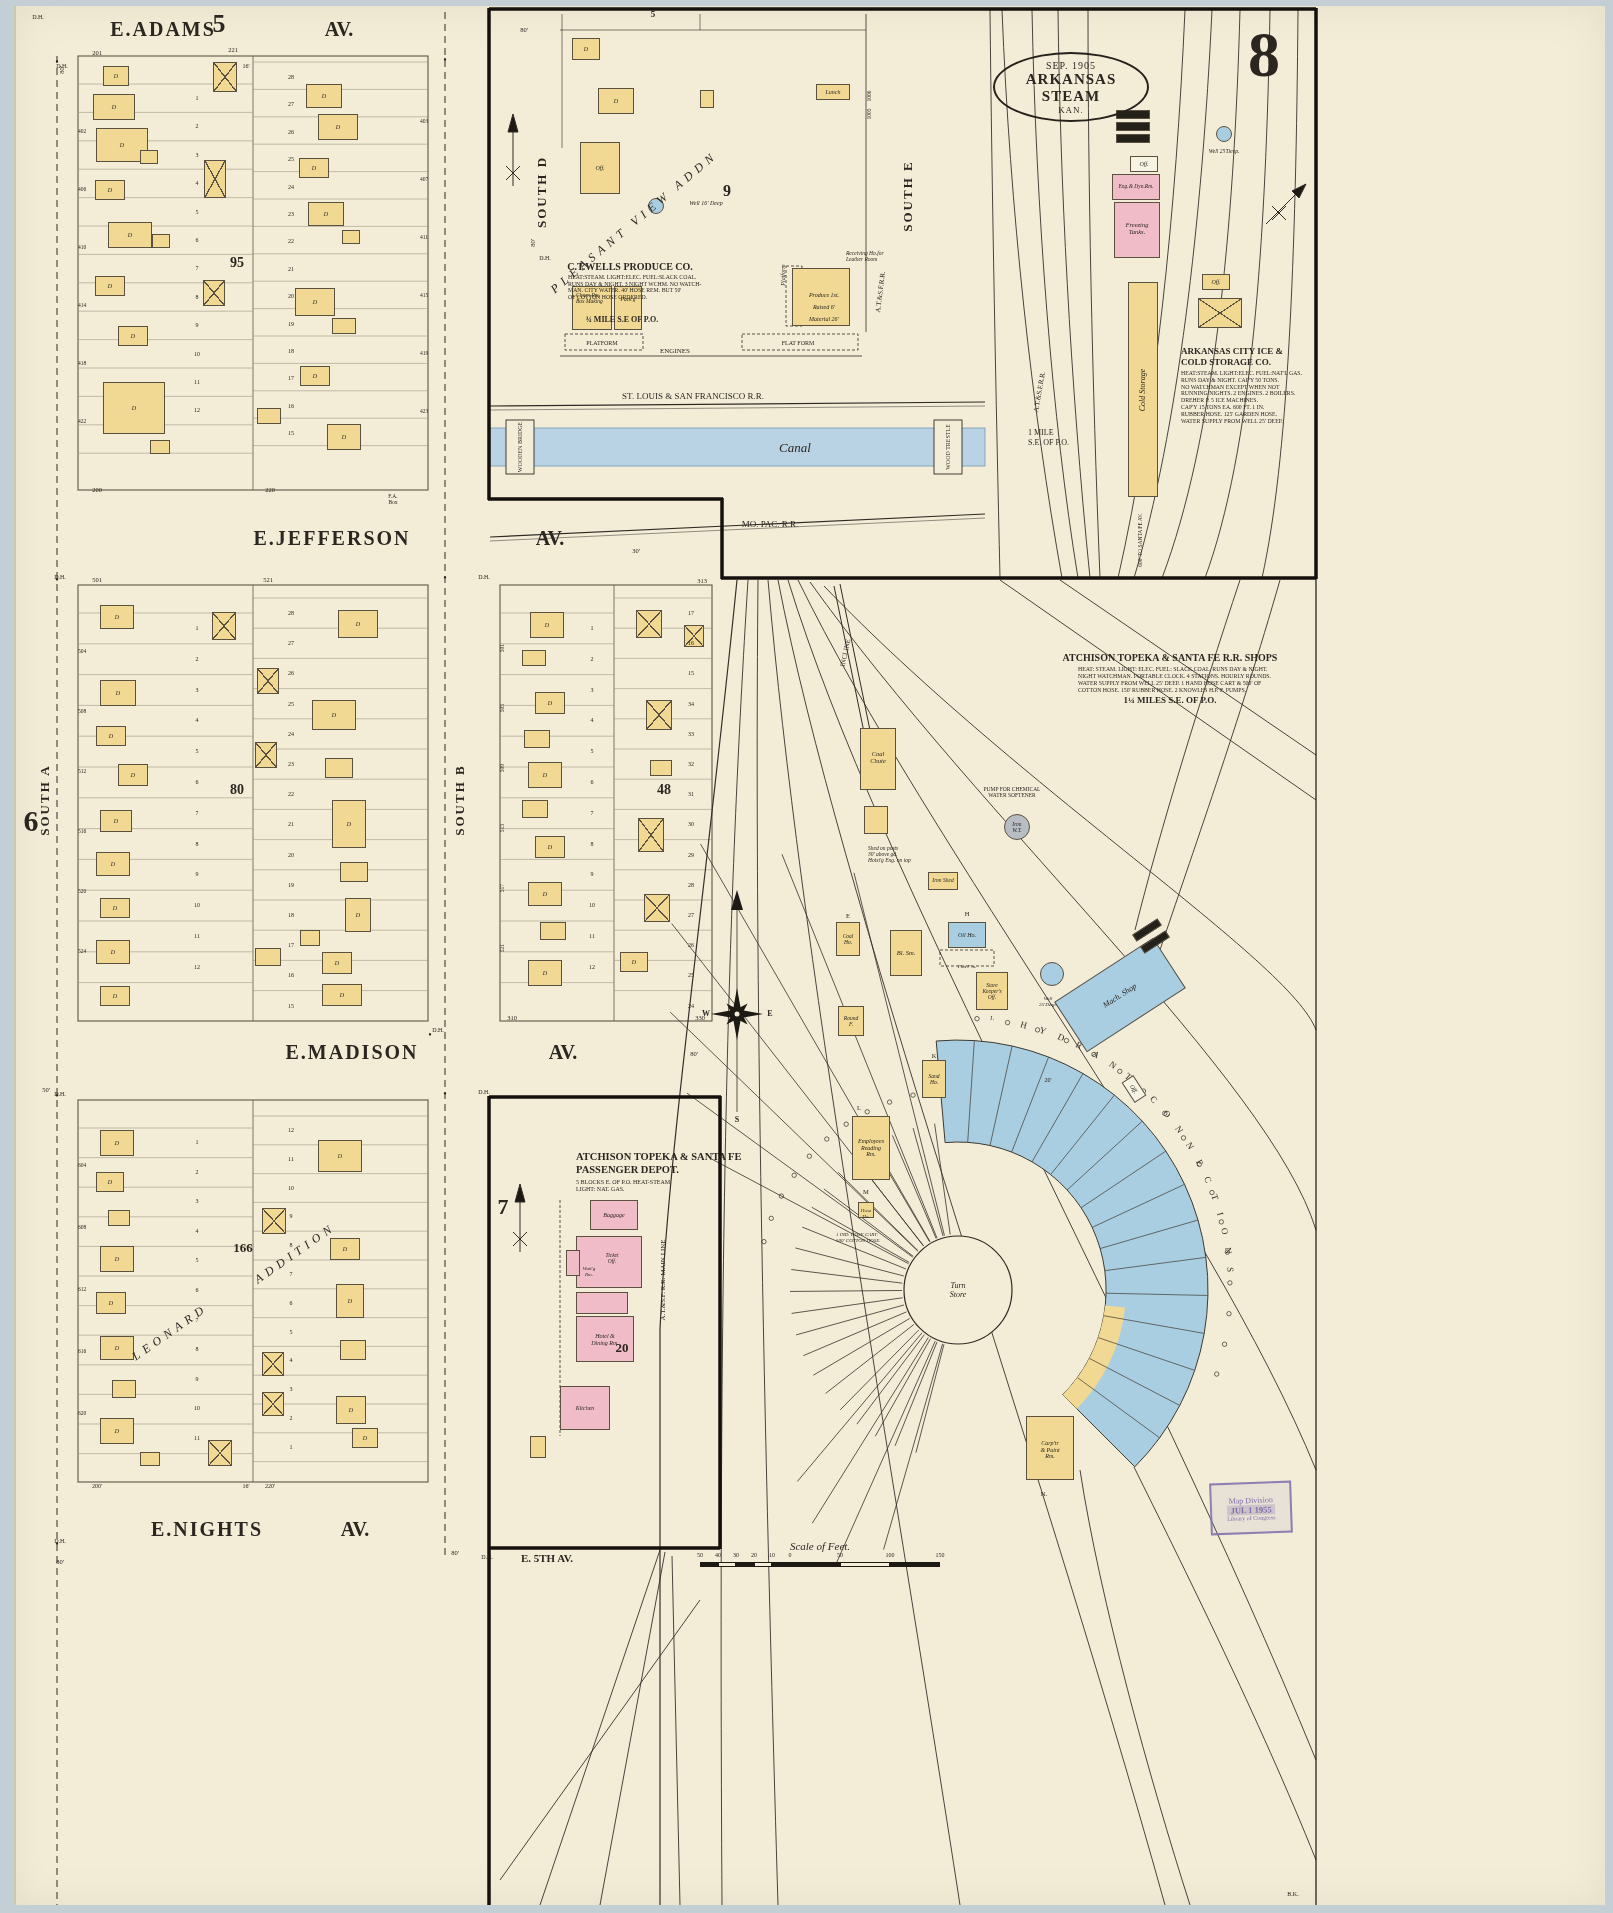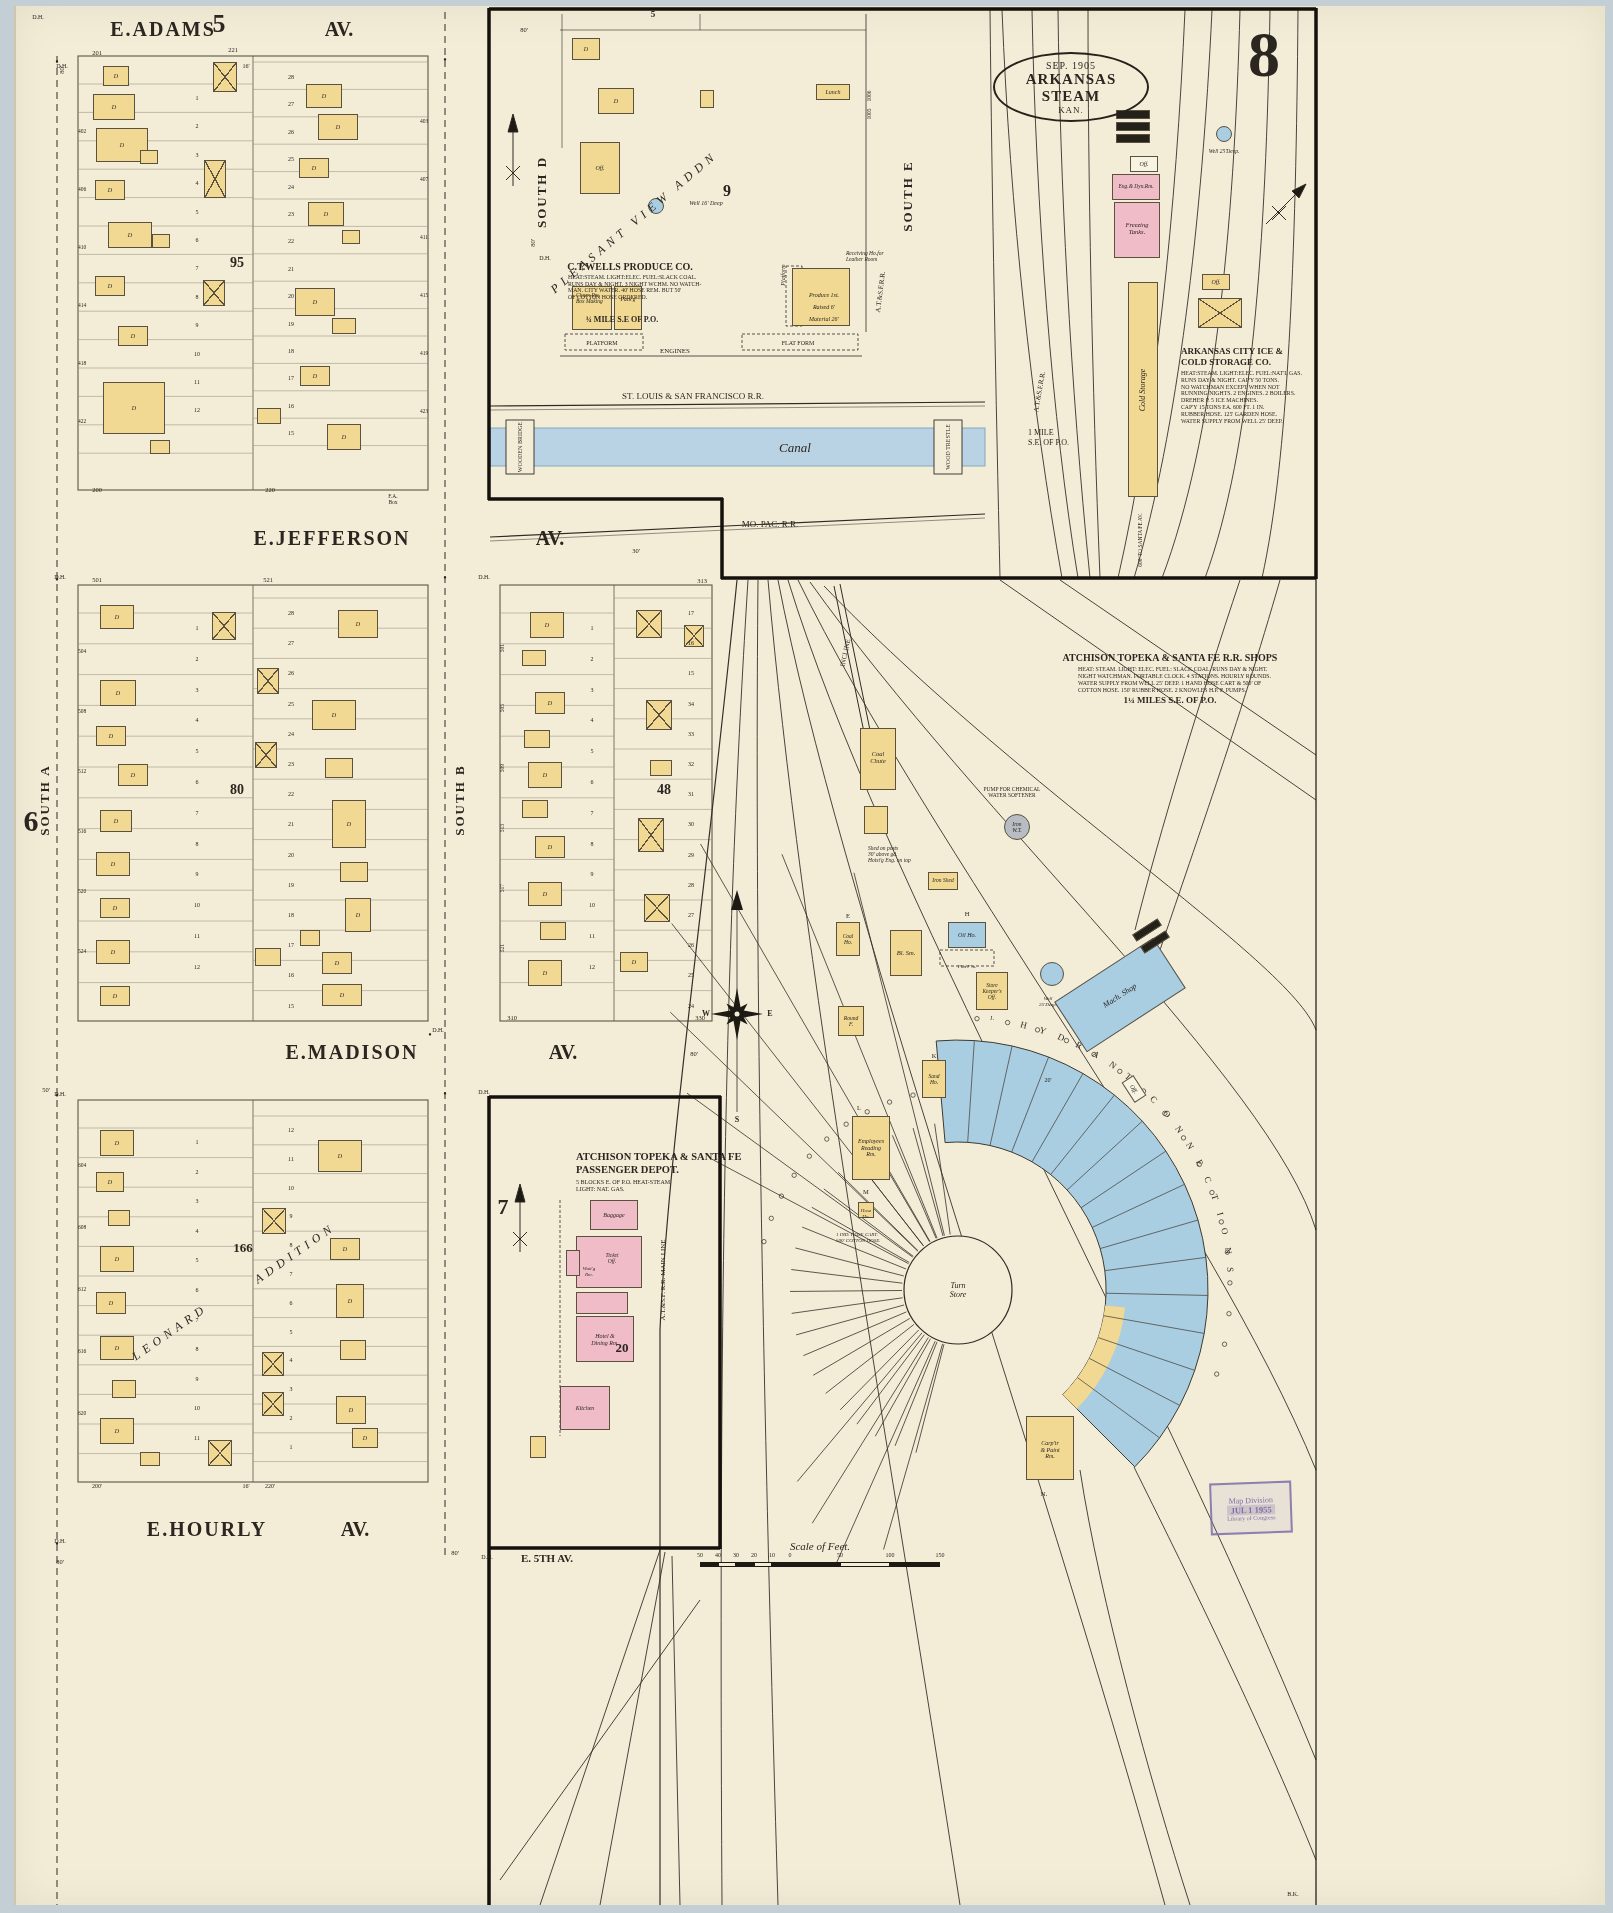--- a/index.html
+++ b/index.html
@@ -598,21 +598,21 @@
       </div>
     </div>
   <div id="labels">
       <div class="lbl" style="font-size: 20px; font-weight: bold; letter-spacing: 2px; left: 163px; top: 29px; transform: translate(-50%, -50%);">E.ADAMS</div>
       <div class="lbl" style="font-size: 26px; font-weight: bold; left: 219px; top: 24px; transform: translate(-50%, -50%);">5</div>
       <div class="lbl" style="font-size: 20px; font-weight: bold; left: 339px; top: 29px; transform: translate(-50%, -50%);">AV.</div>
       <div class="lbl" style="font-size: 20px; font-weight: bold; letter-spacing: 2px; left: 332px; top: 538px; transform: translate(-50%, -50%);">E.JEFFERSON</div>
       <div class="lbl" style="font-size: 20px; font-weight: bold; left: 550px; top: 538px; transform: translate(-50%, -50%);">AV.</div>
       <div class="lbl" style="font-size: 20px; font-weight: bold; letter-spacing: 2px; left: 352px; top: 1052px; transform: translate(-50%, -50%);">E.MADISON</div>
       <div class="lbl" style="font-size: 20px; font-weight: bold; left: 563px; top: 1052px; transform: translate(-50%, -50%);">AV.</div>
-      <div class="lbl" style="font-size: 20px; font-weight: bold; letter-spacing: 2px; left: 207px; top: 1529px; transform: translate(-50%, -50%);">E.HOURLY</div>
+      <div class="lbl" style="font-size: 20px; font-weight: bold; letter-spacing: 2px; left: 207px; top: 1529px; transform: translate(-50%, -50%);">E.NIGHTS</div>
       <div class="lbl" style="font-size: 20px; font-weight: bold; left: 355px; top: 1529px; transform: translate(-50%, -50%);">AV.</div>
       <div class="lbl" style="font-size: 11px; font-weight: bold; left: 547px; top: 1558px; transform: translate(-50%, -50%);">E. 5TH AV.</div>
       <div class="lbl" style="font-size: 13px; font-weight: bold; letter-spacing: 2px; left: 44px; top: 800px; transform: translate(-50%, -50%) rotate(-90deg);">SOUTH A</div>
       <div class="lbl" style="font-size: 13px; font-weight: bold; letter-spacing: 2px; left: 459px; top: 800px; transform: translate(-50%, -50%) rotate(-90deg);">SOUTH B</div>
       <div class="lbl" style="font-size: 13px; font-weight: bold; letter-spacing: 2px; left: 541px; top: 192px; transform: translate(-50%, -50%) rotate(-90deg);">SOUTH D</div>
       <div class="lbl" style="font-size: 13px; font-weight: bold; letter-spacing: 2px; left: 907px; top: 196px; transform: translate(-50%, -50%) rotate(-90deg);">SOUTH E</div>
       <div class="lbl" style="font-size: 30px; font-weight: bold; left: 31px; top: 821px; transform: translate(-50%, -50%);">6</div>
       <div class="lbl" style="font-size: 14px; font-weight: bold; left: 237px; top: 263px; transform: translate(-50%, -50%);">95</div>
       <div class="lbl" style="font-size: 14px; font-weight: bold; left: 237px; top: 790px; transform: translate(-50%, -50%);">80</div>
       <div class="lbl" style="font-size: 14px; font-weight: bold; left: 664px; top: 790px; transform: translate(-50%, -50%);">48</div>

